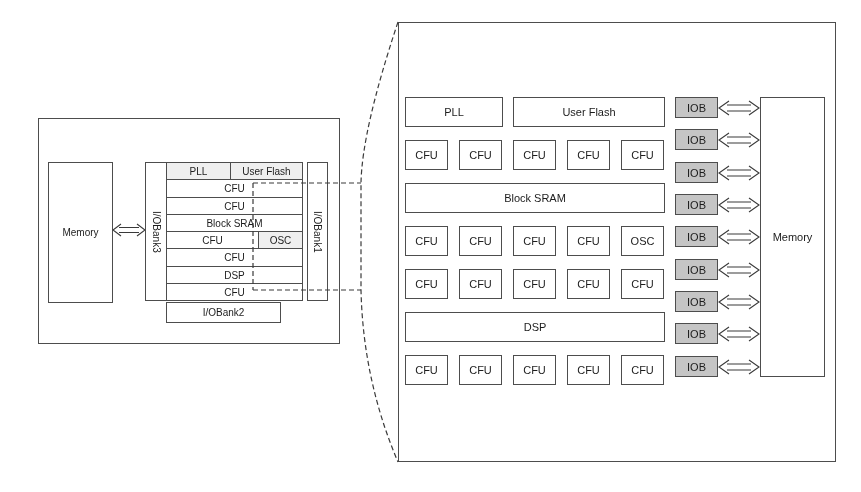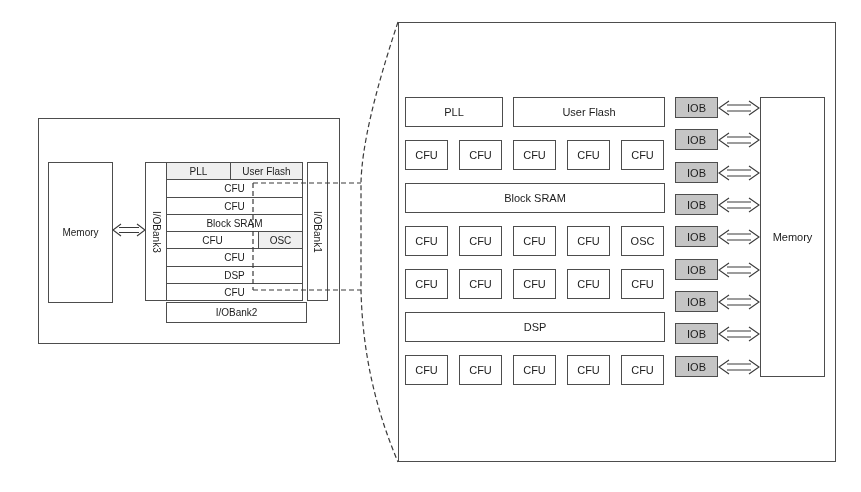--- a/index.html
+++ b/index.html
@@ -47,21 +47,21 @@
 
   <div class="box lbl" style="left:48px;top:162px;width:65px;height:141px;">Memory</div>
 
   <svg class="arrow" style="left:112px;top:223px;" width="34" height="14" viewBox="0 0 34 14">
     <path class="ln" d="M9 1 L1 7 L9 13"></path>
     <path class="ln" d="M25 1 L33 7 L25 13"></path>
     <path class="ln" d="M7 4.5 L27 4.5 M7 9.5 L27 9.5"></path>
   </svg>
 
 
-  <div class="box lbl" style="left:166px;top:302px;width:141px;height:21px;">I/OBank2</div>
+  <div class="box lbl" style="left:166px;top:302px;width:115px;height:21px;">I/OBank2</div>
 
   <div class="box lbl vert" style="left:145px;top:162px;width:22px;height:139px;">I/OBank3</div>
 
   <div class="box lbl vert" style="left:307px;top:162px;width:21px;height:139px;">I/OBank1</div>
 
   <div style="position:absolute;left:166px;top:162px;width:137px;height:139px;">
     <div class="orow" style="top:0;height:18px;">
       <div class="ocell gray" style="width:64px;border-right:1px solid var(--border,#4d4d4d);">PLL</div>
       <div class="ocell gray" style="flex:1;">User Flash</div>
     </div>

